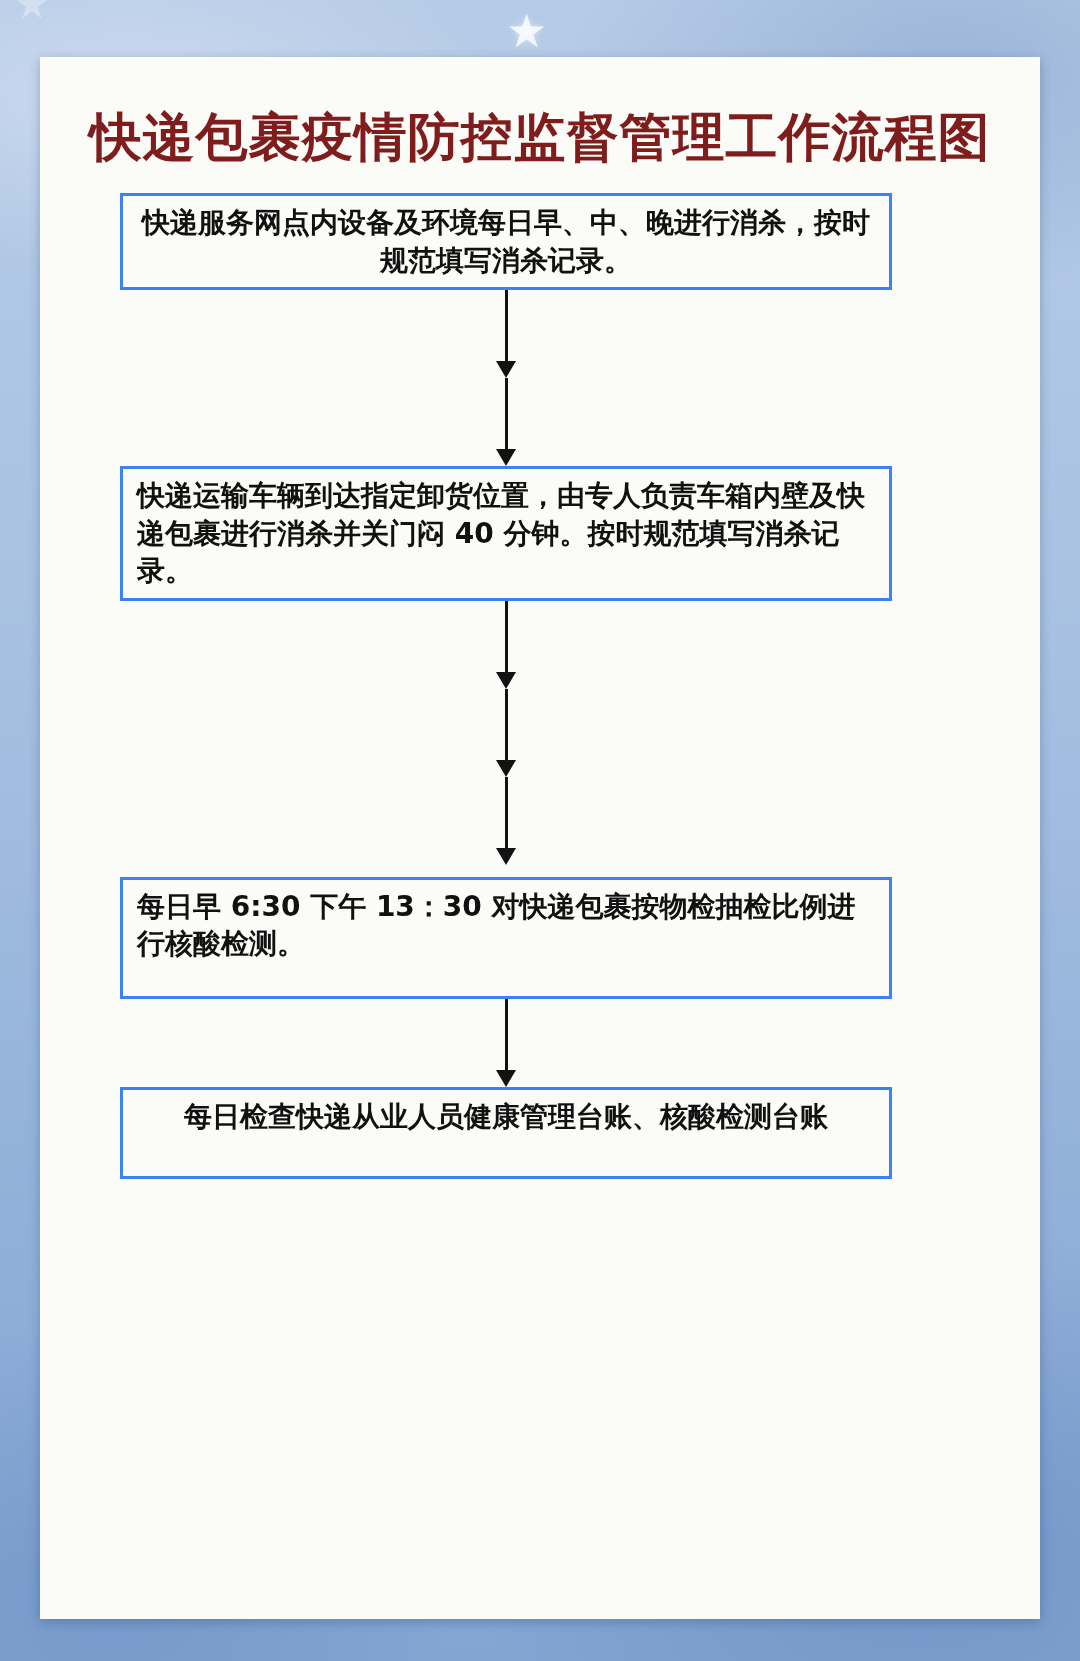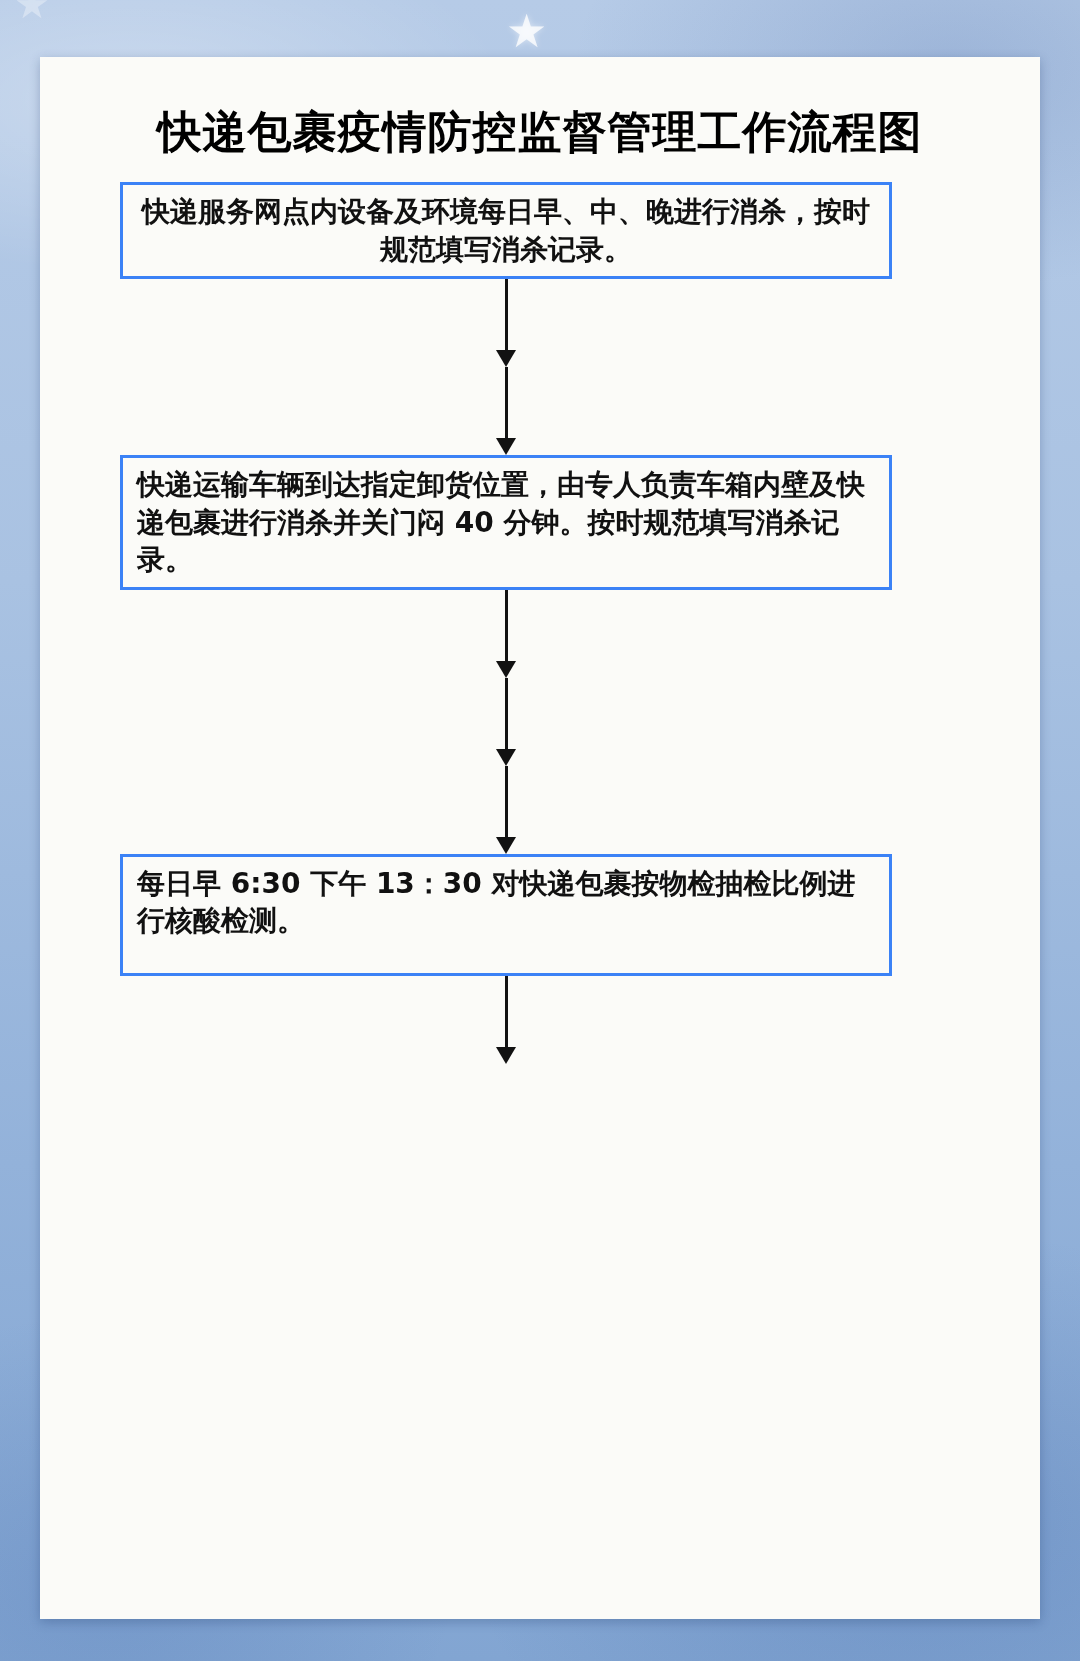--- a/index.html
+++ b/index.html
@@ -34,37 +34,37 @@
   .paper{
     position:absolute;left:40px;top:57px;width:1000px;height:1562px;
     background:var(--paper);
     box-shadow:0 3px 10px rgba(25,55,105,.28);
     box-sizing:border-box;
   }
   .title{
     margin:46px 10px 0;
     text-align:center;
     font-family:"DejaVu Serif","Liberation Serif",serif;
-    font-size:44px;font-weight:bold;color:#000000;
+    font-size:52px;font-weight:bold;color:#7f1d1d;
     letter-spacing:1px;
   }
   .flow{
     margin:20px 0 0 80px;width:772px;
     display:flex;flex-direction:column;
   }
   .box{
     border:3px solid #3b82f6;
     padding:8px 14px;
     font-size:28px;font-weight:bold;color:var(--ink);
     line-height:1.34;
     box-sizing:border-box;
     background:transparent;
   }
   .box.center{text-align:center;}
-  .box.tall-6{min-height:122px;}
+  .box.tall-6{min-height:122px;margin-top:12px;}
   .box.tall-7{min-height:92px;}
   .connector{
     height:88px;display:flex;flex-direction:column;align-items:center;justify-content:center;
   }
   .connector .line{width:3px;flex:1;background:#121212;}
   .connector .head{
     width:0;height:0;
     border-left:10px solid transparent;
     border-right:10px solid transparent;
     border-top:17px solid #121212;
@@ -114,16 +114,17 @@
         <div class="head"></div>
       </div>
 
       <div class="box tall-6">每日早 6:30 下午 13：30 对快递包裹按物检抽检比例进行核酸检测。</div>
 
       <div class="connector">
         <div class="line"></div>
         <div class="head"></div>
       </div>
 
+      <div class="box tall-7 center">每日检查快递从业人员健康管理台账、核酸检测台账</div>
 
     </div>
   </div>
 </div>
 
 </body></html>

